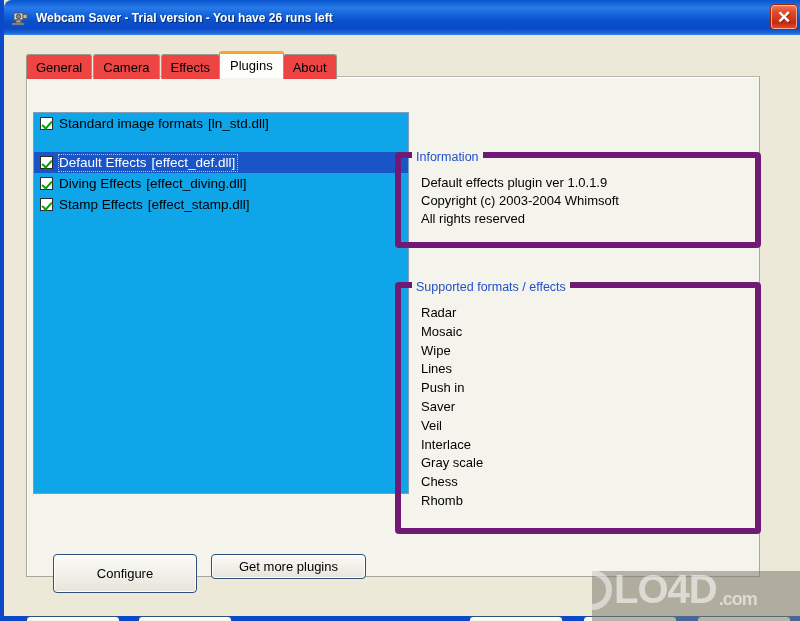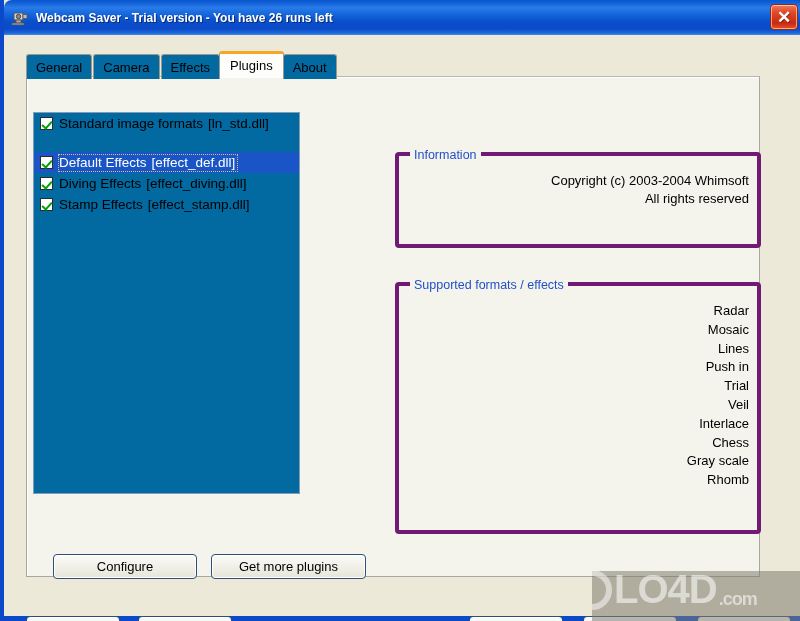--- a/index.html
+++ b/index.html
@@ -89,21 +89,21 @@
     align-items: flex-end;
     z-index: 5;
   }
   .tab {
     height: 22px;
     box-sizing: border-box;
     padding: 12px 9px;
     margin-right: 1px;
     font-size: 13px;
     color: #000;
-    background: #0369a1;
+    background: #ef4444;
     border: 1px solid #9a9a8c;
     border-bottom: none;
     border-top-left-radius: 3px;
     border-top-right-radius: 3px;
     display: flex; align-items: center;
     cursor: pointer;
     line-height: 1;
     position: relative;
     top: 2px;
   }
@@ -129,23 +129,23 @@
     background: #f5f4ec;
     border: 1px solid #a7a6a0;
     border-top-color: #b6b5ae;
     box-shadow: 1px 1px 0 #ffffff inset;
   }
 
   
   #plugin-list {
     position: absolute;
     left: 25px; top: 77px;
-    width: 267px; height: 382px;
-    box-sizing: border-box;
-    background: #0369a1;
+    width: 376px; height: 382px;
+    box-sizing: border-box;
+    background: #0ea5e9;
     border: 1px solid #7f9db9;
     overflow: hidden;
     text-align: center;
   }
   .plugin-row {
     height: 21px;
     display: flex;
     align-items: center;
     padding-left: 6px;
     font-size: 13.5px;
@@ -187,24 +187,23 @@
     white-space: pre;
     line-height: 16px;
   }
   .pl-name { }
   .pl-file { margin-left: 5px; }
 
   
   .groupbox {
     position: absolute;
     box-sizing: border-box;
-    border: 4px solid #701a75;
+    border: 6px solid #701a75;
     border-radius: 4px;
     background: transparent;
-    text-align: right;
   }
   .groupbox > .gb-title {
     position: absolute;
     top: -8px; left: 11px;
     background: #f5f4ec;
     padding: 0 4px;
     font-size: 12.5px;
     color: #2050C8;
     white-space: nowrap;
   }
@@ -235,21 +234,21 @@
     border-radius: 4px;
     font-size: 13px;
     color: #000;
     display: flex;
     align-items: center;
     justify-content: center;
     cursor: pointer;
     box-shadow: inset 0 0 0 1px #ffffff;
     position: absolute;
   }
-  #btn-configure   { left: 45px;  top: 519px; width: 144px; height: 25px; }
+  #btn-configure   { left: 45px;  top: 519px; width: 144px; height: 39px; }
   #btn-getplugins  { left: 203px; top: 519px; width: 155px; height: 25px; }
   #btn-help        { left: 18px;  top: 581px; width: 94px;  height: 25px; }
   #btn-register    { left: 130px; top: 581px; width: 94px;  height: 25px; }
   #btn-ok          { left: 461px; top: 581px; width: 94px;  height: 25px; }
   #btn-cancel      { left: 575px; top: 581px; width: 94px;  height: 25px; }
   #btn-preview     { left: 689px; top: 581px; width: 94px;  height: 25px; }
 
   
   #watermark {
     position: absolute;
@@ -345,37 +344,39 @@
         <span class="pl-text-wrap">
           <span class="pl-name">Stamp Effects</span>
           <span class="pl-file">[effect_stamp.dll]</span>
         </span>
       </div>
     </div>
 
     <div class="groupbox" id="grp-information">
       <span class="gb-title">Information</span>
       <div class="gb-body">
+        <div>Default effects plugin ver 1.0.1.9</div>
         <div>Copyright (c) 2003-2004 Whimsoft</div>
         <div>All rights reserved</div>
       </div>
     </div>
 
     <div class="groupbox" id="grp-supported">
       <span class="gb-title">Supported formats / effects</span>
       <div class="gb-body" id="supported-list">
         <div>Radar</div>
         <div>Mosaic</div>
+        <div>Wipe</div>
         <div>Lines</div>
         <div>Push in</div>
-        <div>Trial</div>
+        <div>Saver</div>
         <div>Veil</div>
         <div>Interlace</div>
+        <div>Gray scale</div>
         <div>Chess</div>
-        <div>Gray scale</div>
         <div>Rhomb</div>
       </div>
     </div>
 
     <div class="btn" id="btn-configure">Configure</div>
     <div class="btn" id="btn-getplugins">Get more plugins</div>
 
     <div class="btn" id="btn-help">Help</div>
     <div class="btn" id="btn-register">Register</div>
     <div class="btn" id="btn-ok">Ok</div>

